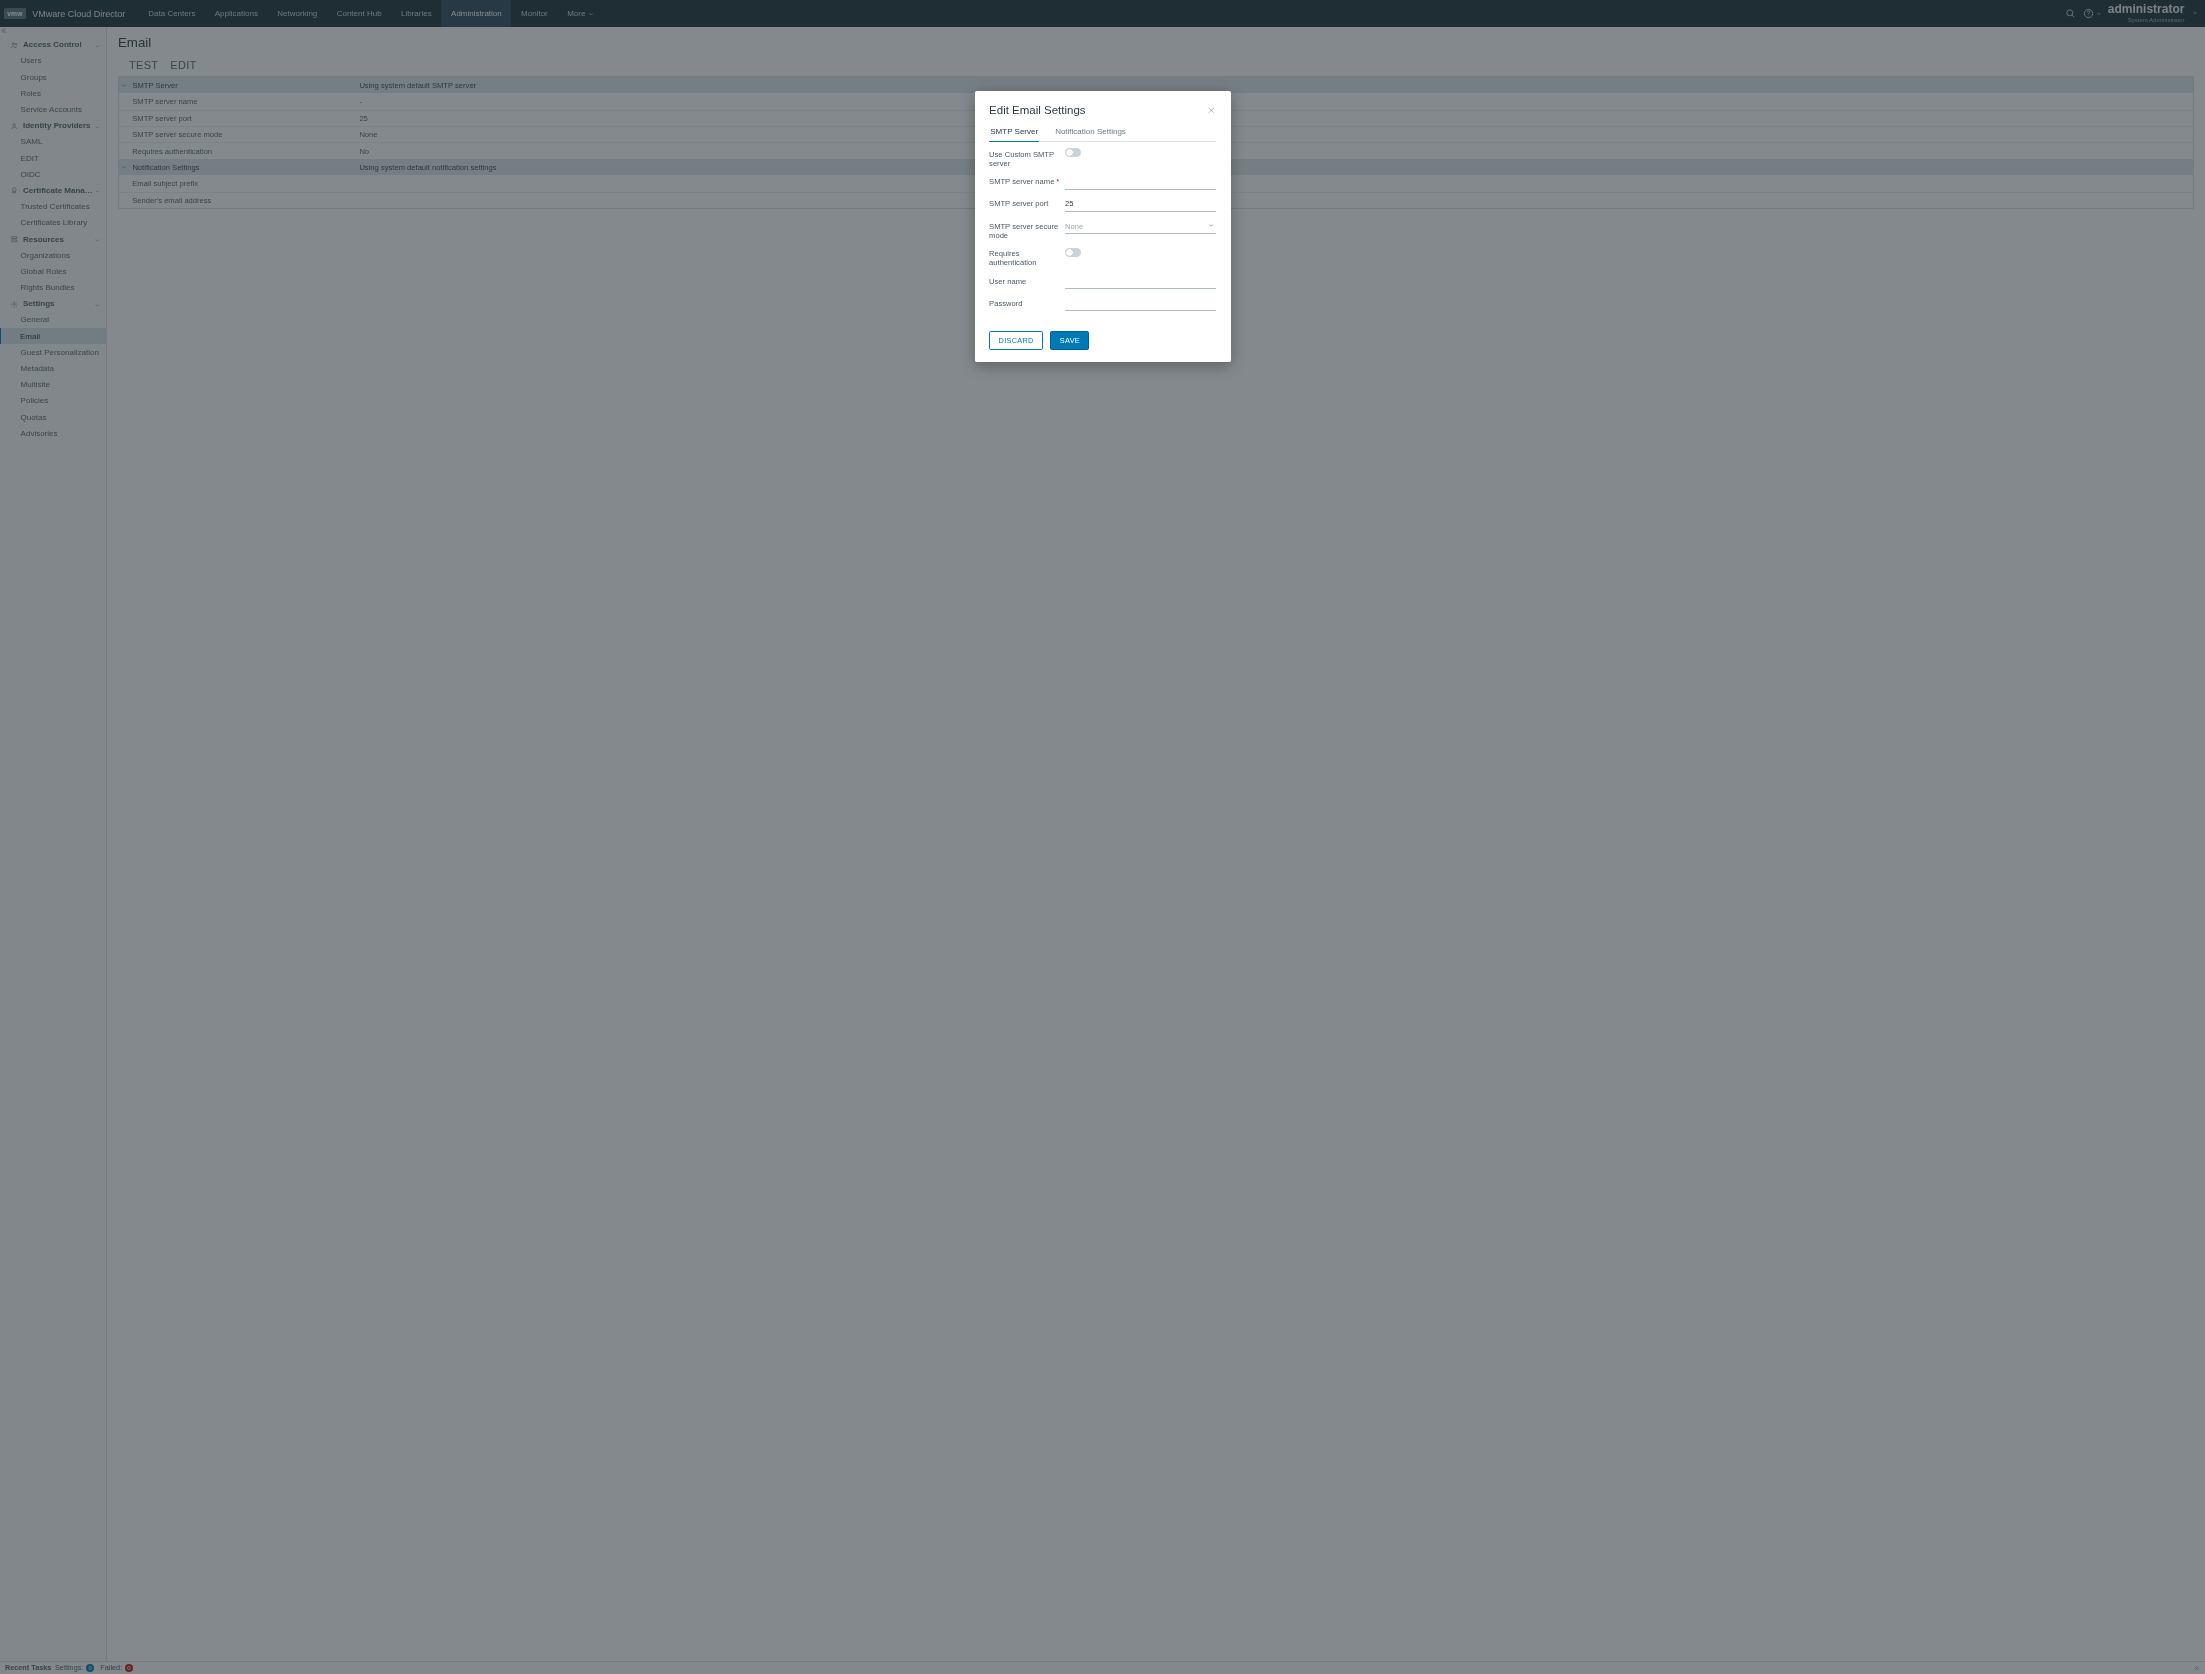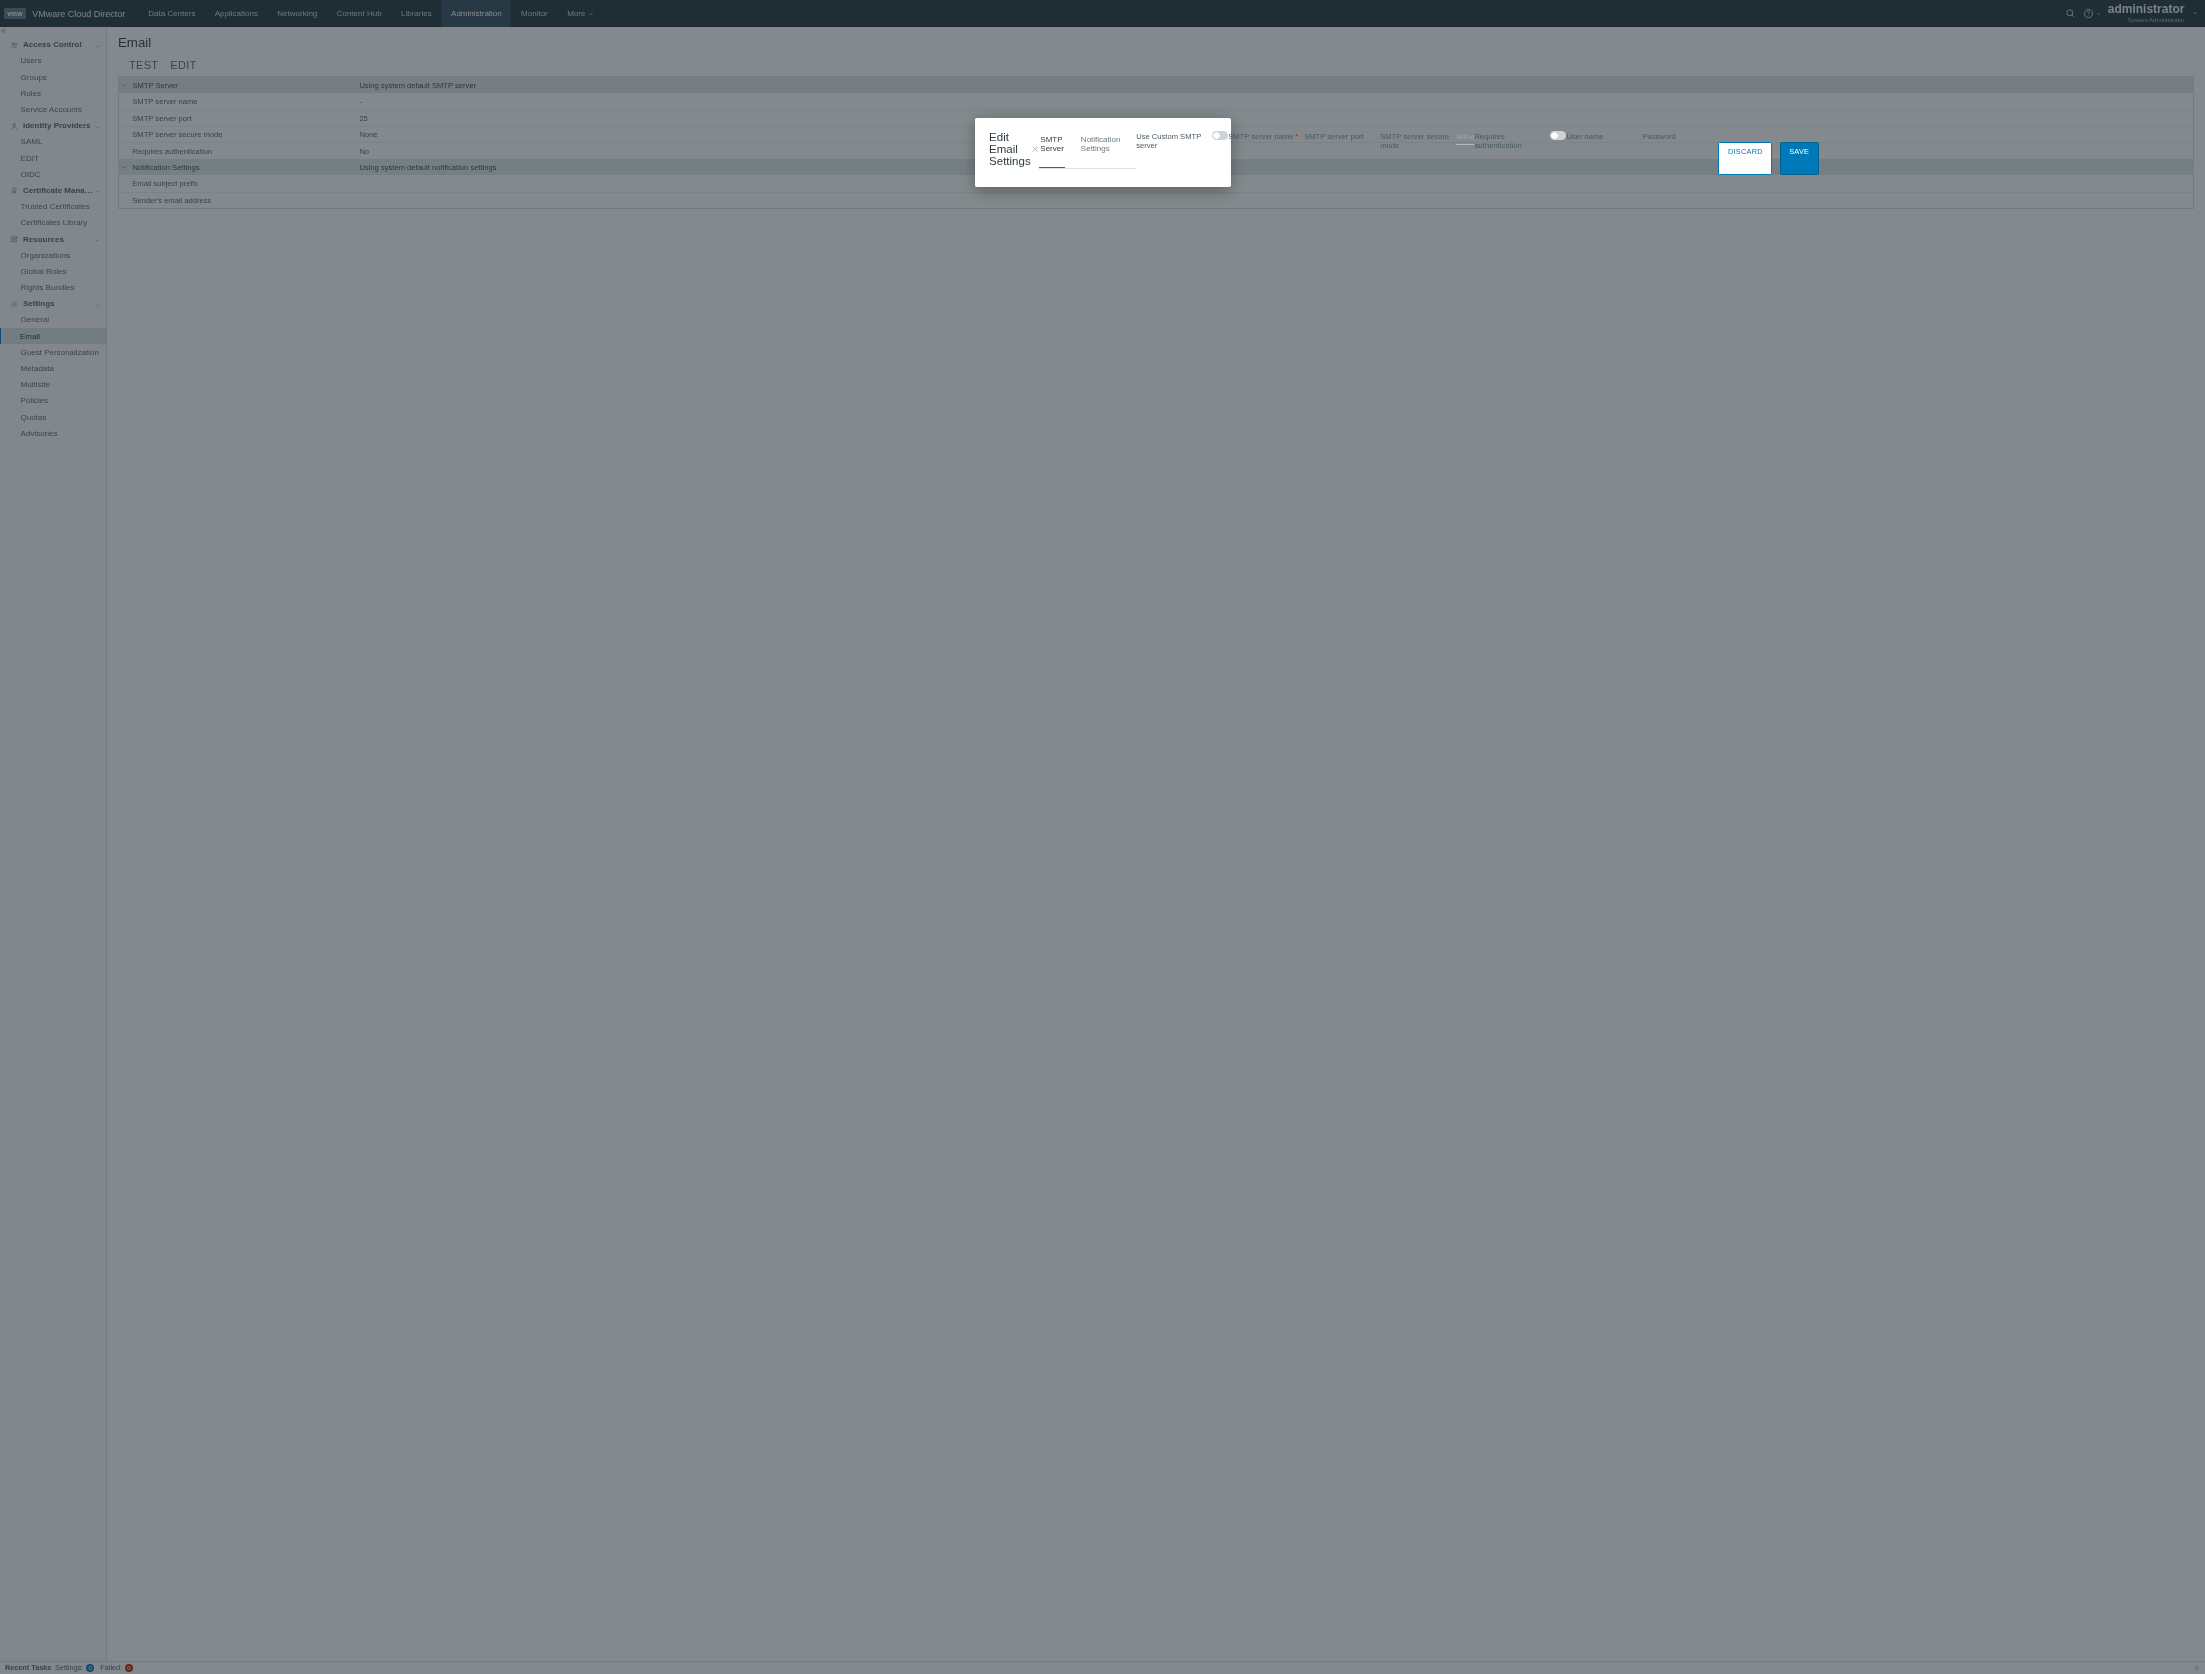--- a/index.html
+++ b/index.html
@@ -142,25 +142,25 @@
   .badge.red{background:#c92100;}
   .footer-spacer{flex:1;}
   .footer .cv{color:#90a0aa;cursor:pointer;}
 
   
   .overlay{
     position:fixed;inset:0;background:var(--dim-overlay);
     display:flex;align-items:flex-start;justify-content:center;
   }
   .modal{
-    margin-top:118px;
+    margin-top:91px;
     width:256px;background:#fff;border-radius:1.8px;
     box-shadow:0 3.6px 14.6px rgba(0,0,0,.3);
     padding:13.3px 14.6px 12px 14.6px;
-    display:flex;flex-direction:row;
+    display:flex;flex-direction:column;
   }
   .modal-head{display:flex;align-items:center;margin-bottom:7.3px;}
   .modal-title{font-size:11.5px;font-weight:400;color:#2c3a43;flex:1;}
   .modal-close{color:#8b99a3;cursor:pointer;font-size:9.7px;}
   .modal-tabs{display:flex;border-bottom:0.6px solid var(--border);margin-bottom:6px;}
   .mtab{padding:3.6px 1.2px 4.9px 1.2px;margin-right:14.6px;font-size:8px;color:#6a7a85;cursor:pointer;}
   .mtab.active{color:#2c3a43;border-bottom:1.8px solid var(--link);font-weight:500;margin-bottom:-0.6px;}
   .frow{display:flex;align-items:flex-start;margin-bottom:8.5px;font-size:7.6px;}
   .flabel{flex:0 0 76px;color:#4a5964;padding-top:1.2px;}
   .req{color:#c92100;margin-left:1.8px;}

